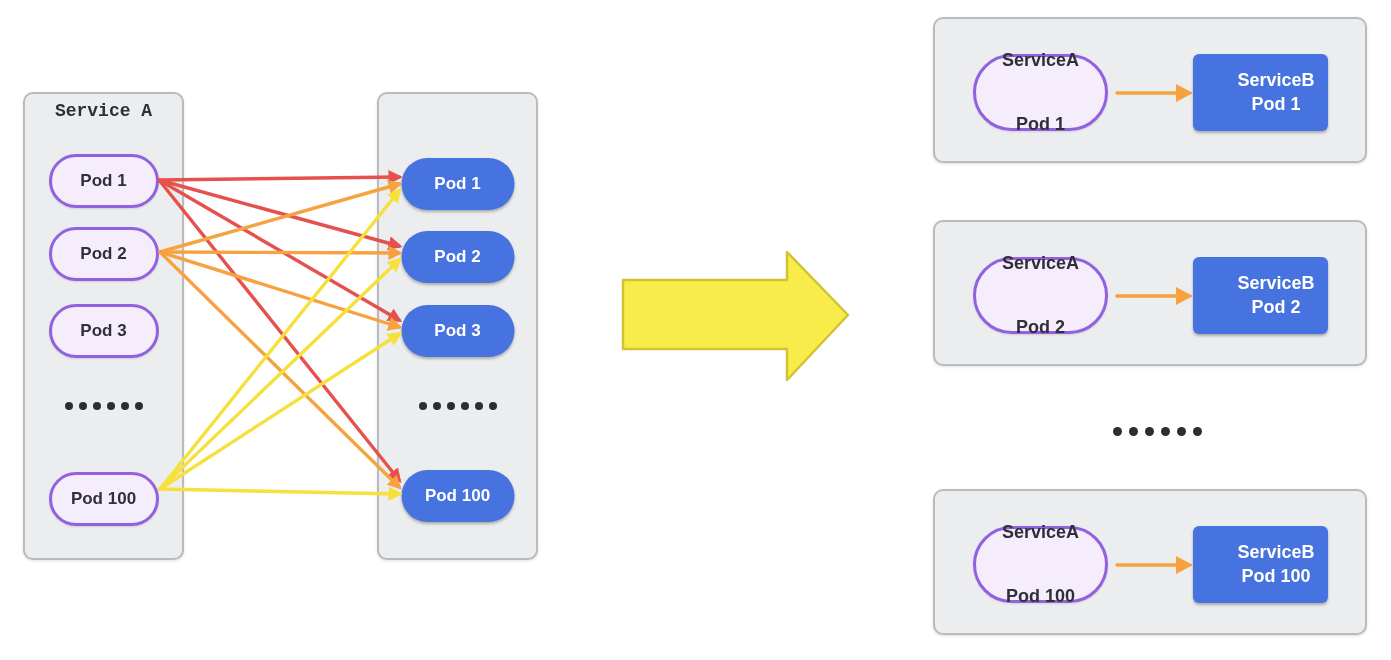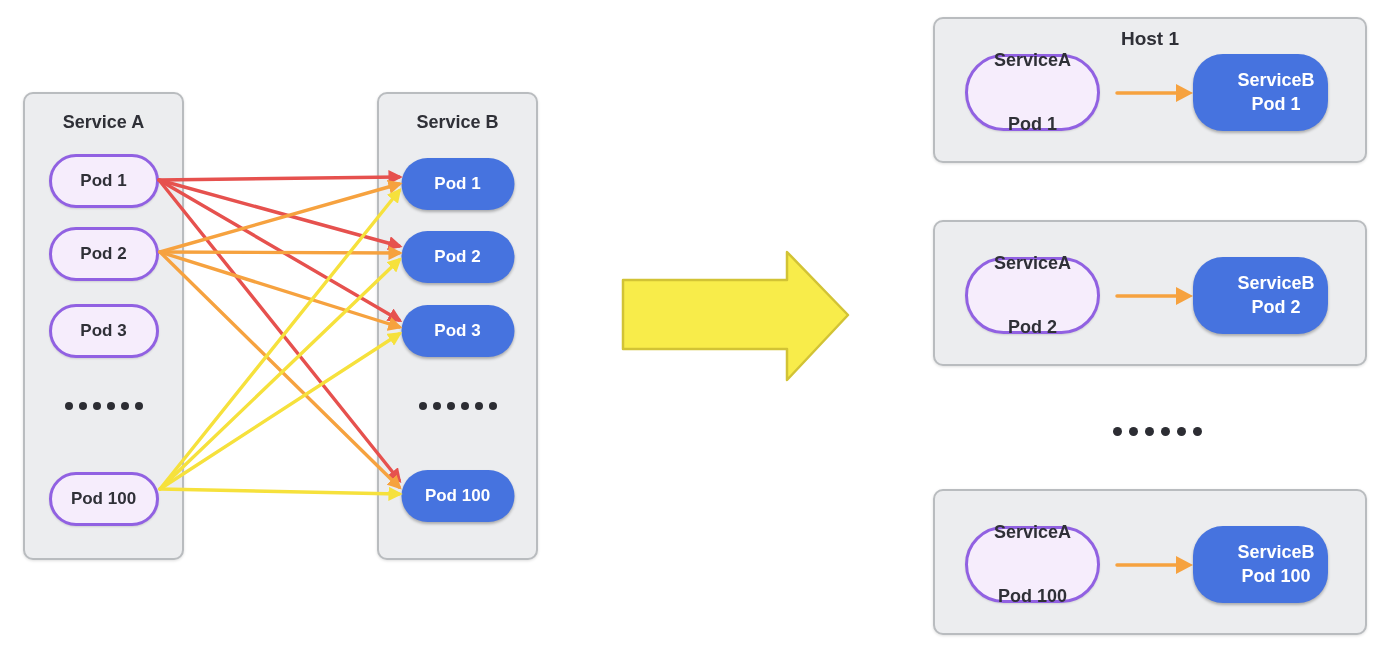--- a/index.html
+++ b/index.html
@@ -11,22 +11,22 @@
   
   .panel{
     position:absolute;top:92px;width:161px;height:468px;
     background:var(--c-panelFill);border:2px solid var(--c-panelBorder);
     border-radius:10px;box-shadow:0 1px 3px rgba(0,0,0,.13);
     box-sizing:border-box;
   }
   .panel.pa{left:23px}
   .panel.pb{left:377px}
   .panel-title{
-    margin:14px;padding-top:4px;text-align:center;
-    font-size:18px;font-weight:700;color:var(--c-textDark);
+    margin:3px;padding-top:4px;text-align:center;
+    font-size:18px;font-weight:700;color:var(--c-textDark);font-family:Liberation Mono, monospace;
   }
   .pod{
     position:absolute;left:50%;transform:translateX(-50%);
     display:flex;align-items:center;justify-content:center;
     font-size:17px;font-weight:700;box-sizing:border-box;
   }
   .pod.purple{
     width:110px;height:54px;border-radius:27px;
     background:var(--c-purpleFill);border:3px solid var(--c-purple);
     color:var(--c-textDark);box-shadow:0 1px 2px rgba(0,0,0,.12);
@@ -58,25 +58,25 @@
   .host-title{
     margin:0;padding-top:9px;text-align:center;
     font-size:19px;font-weight:700;color:var(--c-textDark);
   }
   .hpill{
     position:absolute;top:35px;width:135px;height:77px;
     display:flex;flex-direction:column;align-items:center;justify-content:center;
     font-size:18px;font-weight:700;line-height:1.3;box-sizing:border-box;
   }
   .hpill.src{
-    left:30px;background:var(--c-purpleFill);border:3px solid var(--c-purple);
+    left:38px;background:var(--c-purpleFill);border:3px solid var(--c-purple);
     border-radius:39px;color:var(--c-textDark);box-shadow:0 1px 2px rgba(0,0,0,.12);gap:40px;
   }
   .hpill.dst{
-    left:258px;background:var(--c-blue);border-radius:30px;color:#fff;
+    left:258px;background:var(--c-blue);border-radius:6px;color:#fff;
     box-shadow:0 2px 3px rgba(0,0,0,.28);
     padding-left:31px;
   }
   .connector{position:absolute;left:180px;top:61px;}
   .connector line{stroke:var(--c-orange);stroke-width:3.5;stroke-linecap:round;}
   .connector polygon{fill:var(--c-orange);}
 </style>
 </head>
 <body>
 
@@ -92,21 +92,20 @@
         <span class="dot"></span>
         <span class="dot"></span>
         <span class="dot"></span>
         <span class="dot"></span>
         <span class="dot"></span>
     </div>
     <div class="pod purple r100">Pod 100</div>
   </section>
 
   <section class="panel pb">
-    <h2 class="panel-title">Service B</h2>
     <div class="pod blue r1">Pod 1</div>
     <div class="pod blue r2">Pod 2</div>
     <div class="pod blue r3">Pod 3</div>
     <div class="dots">
       <span class="dot"></span>
         <span class="dot"></span>
         <span class="dot"></span>
         <span class="dot"></span>
         <span class="dot"></span>
         <span class="dot"></span>
@@ -140,21 +139,20 @@
         <line x1="160" y1="489" x2="399" y2="334" stroke="#f6e13c" stroke-width="3.4" stroke-linecap="round" marker-end="url(#ah-yellow)"></line>
         <line x1="160" y1="489" x2="399" y2="494" stroke="#f6e13c" stroke-width="3.4" stroke-linecap="round" marker-end="url(#ah-yellow)"></line>
       </g>
   </svg>
 
   <svg class="bigarrow-svg" width="235" height="140" viewBox="0 0 235 140">
     <polygon points="3,34 167,34 167,6 228,69 167,134 167,103 3,103" style="fill:var(--c-bigArrowFill);stroke:var(--c-bigArrowBorder);stroke-width:2.5;stroke-linejoin:round"></polygon>
   </svg>
 
   <article class="host h1">
-    <h3 class="host-title">Host 1</h3>
     <div class="hpill src">
       <span>ServiceA</span>
       <span>Pod 1</span>
     </div>
     <svg class="connector" width="80" height="26" viewBox="0 0 80 26">
       <line x1="2" y1="13" x2="62" y2="13"></line>
       <polygon points="61,4 78,13 61,22"></polygon>
     </svg>
     <div class="hpill dst">
       <span>ServiceB</span>

